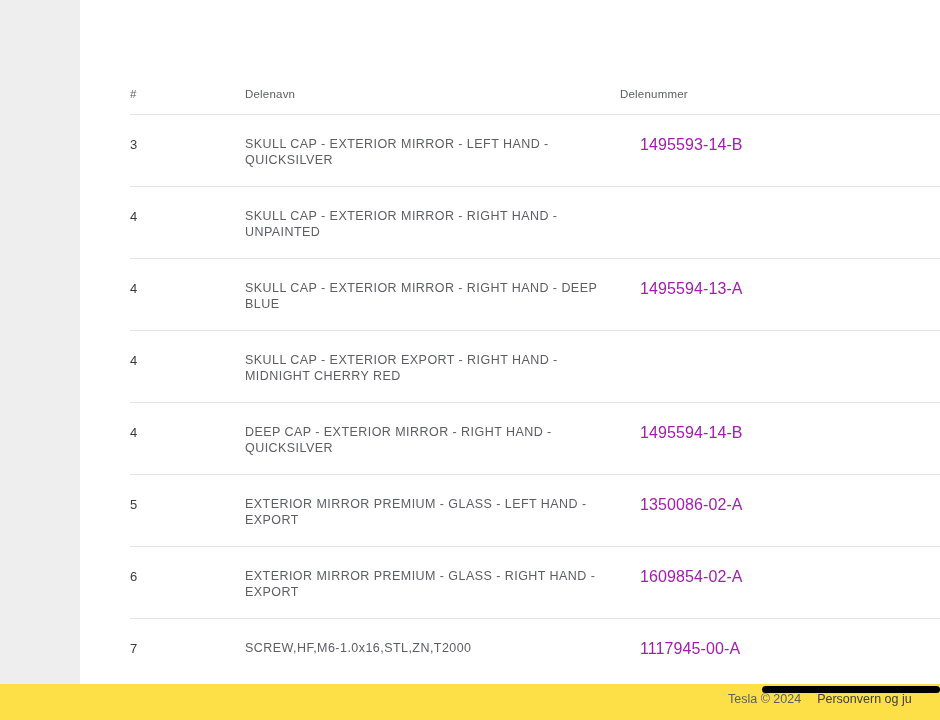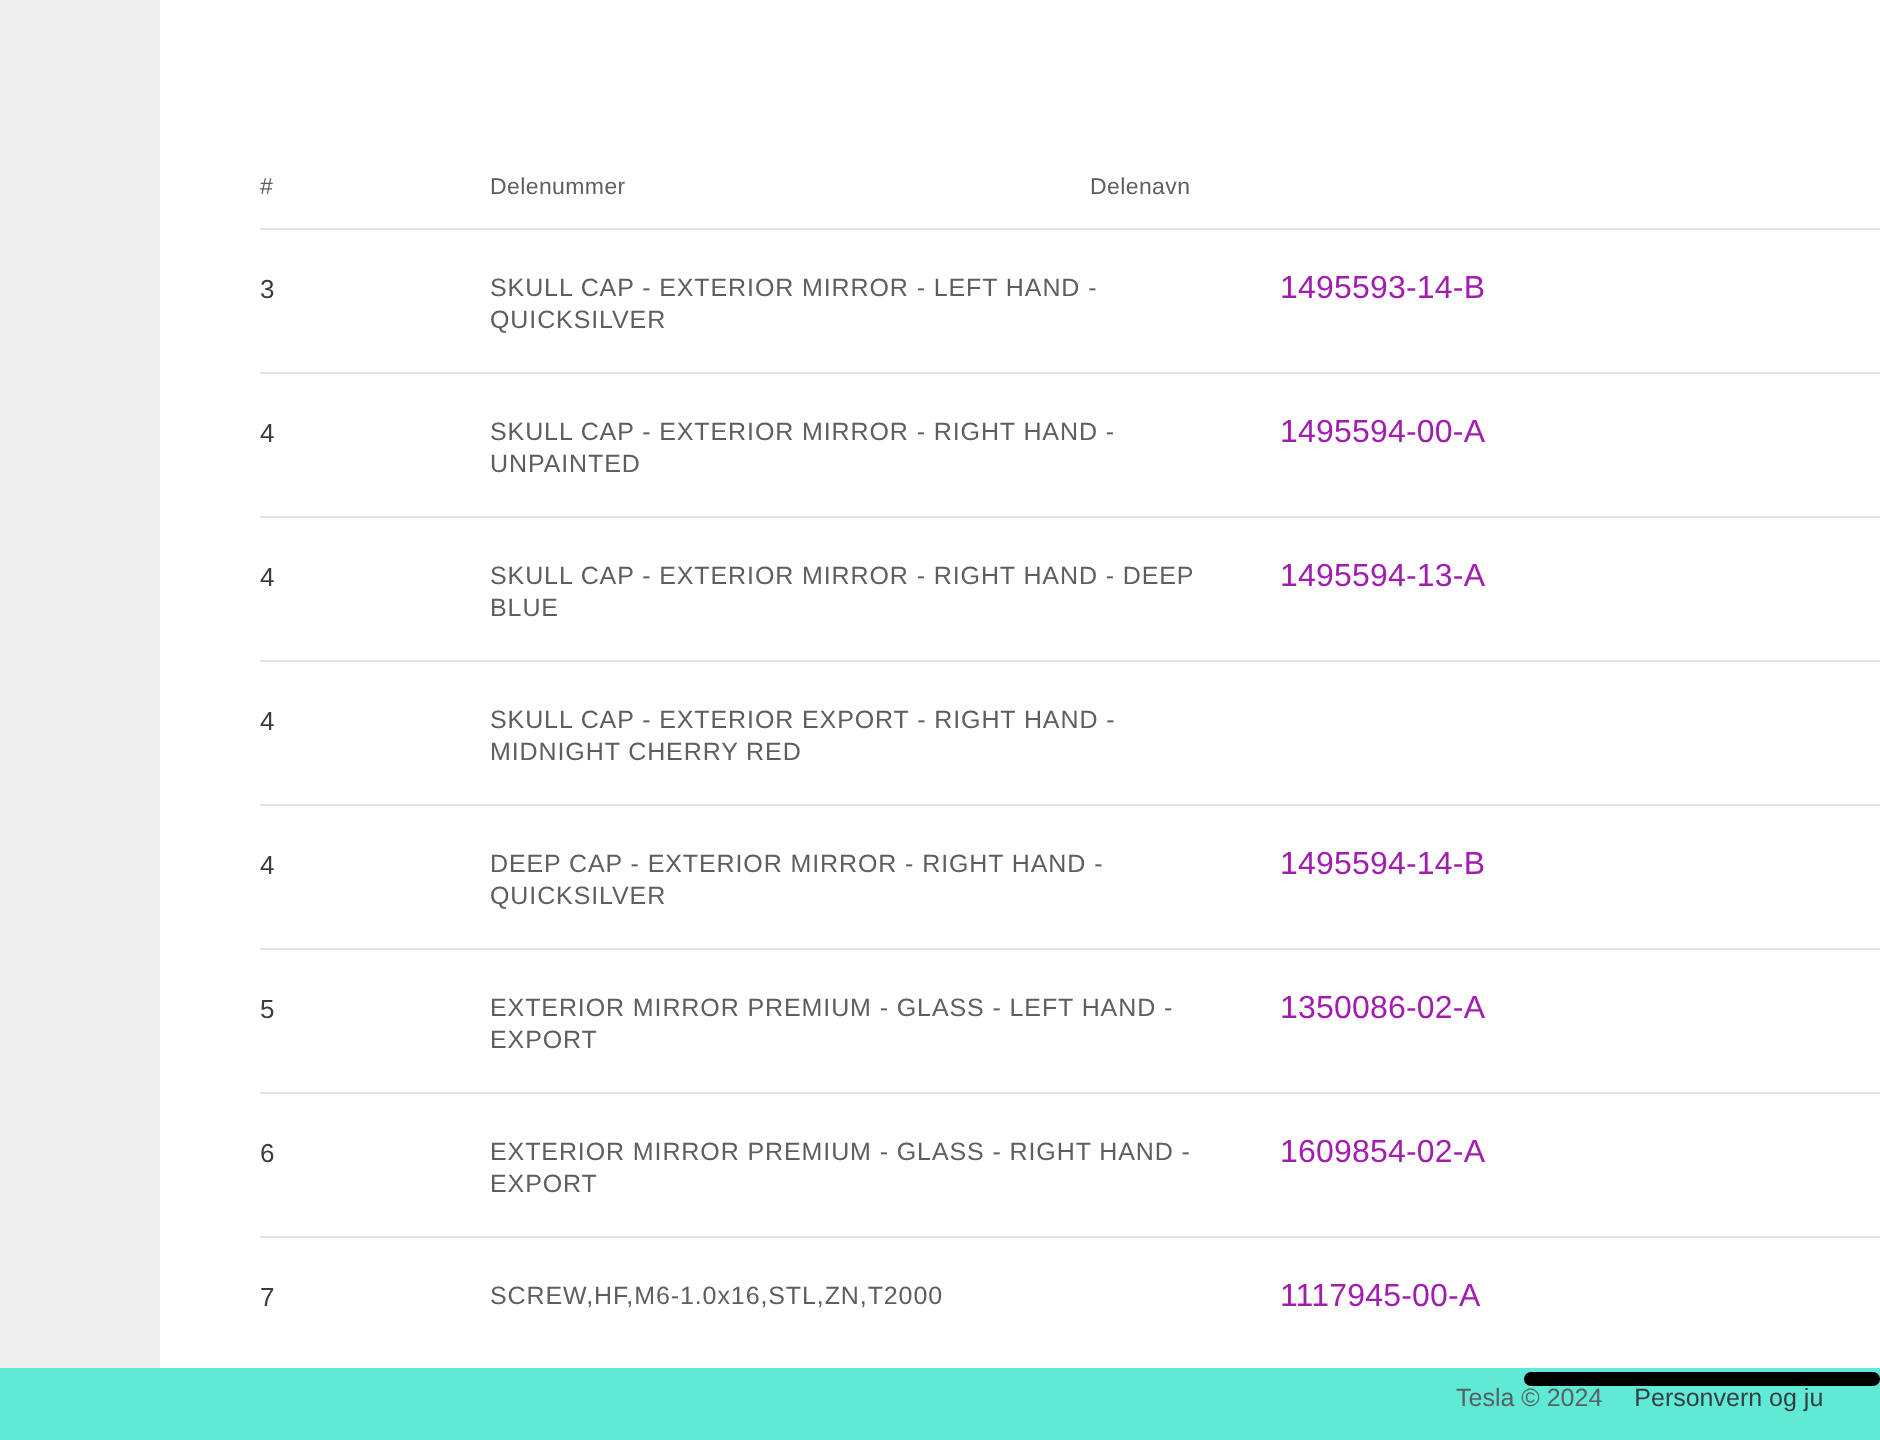--- a/index.html
+++ b/index.html
@@ -83,21 +83,21 @@
     line-height: 19px;
   }
 
   
   #footer {
     position: absolute;
     left: 0;
     bottom: 0;
     width: 940px;
     height: 36px;
-    background: #5eead4;
+    background: #fde047;
   }
   #footer-inner {
     position: absolute;
     left: 728px;
     top: 8px;
     display: flex;
     align-items: center;
     gap: 16px;
     white-space: nowrap;
     overflow: hidden;
@@ -147,34 +147,33 @@
 
   <div id="left-gutter"></div>
   <div id="top-strip"></div>
 
   <div id="content-card">
 
     <div id="parts-table">
 
       <div class="table-head">
         <div class="th col-idx">#</div>
+        <div class="th col-name">Delenavn</div>
         <div class="th col-num">Delenummer</div>
-        <div class="th col-name">Delenavn</div>
       </div>
 
       <div class="table-row">
         <div class="cell-idx col-idx">3</div>
         <div class="cell-name col-name">SKULL CAP - EXTERIOR MIRROR - LEFT HAND - QUICKSILVER</div>
         <div class="cell-num col-num">1495593-14-B</div>
       </div>
 
       <div class="table-row">
         <div class="cell-idx col-idx">4</div>
         <div class="cell-name col-name">SKULL CAP - EXTERIOR MIRROR - RIGHT HAND - UNPAINTED</div>
-        <div class="cell-num col-num">1495594-00-A</div>
       </div>
 
       <div class="table-row">
         <div class="cell-idx col-idx">4</div>
         <div class="cell-name col-name">SKULL CAP - EXTERIOR MIRROR - RIGHT HAND - DEEP BLUE</div>
         <div class="cell-num col-num">1495594-13-A</div>
       </div>
 
       <div class="table-row">
         <div class="cell-idx col-idx">4</div>

